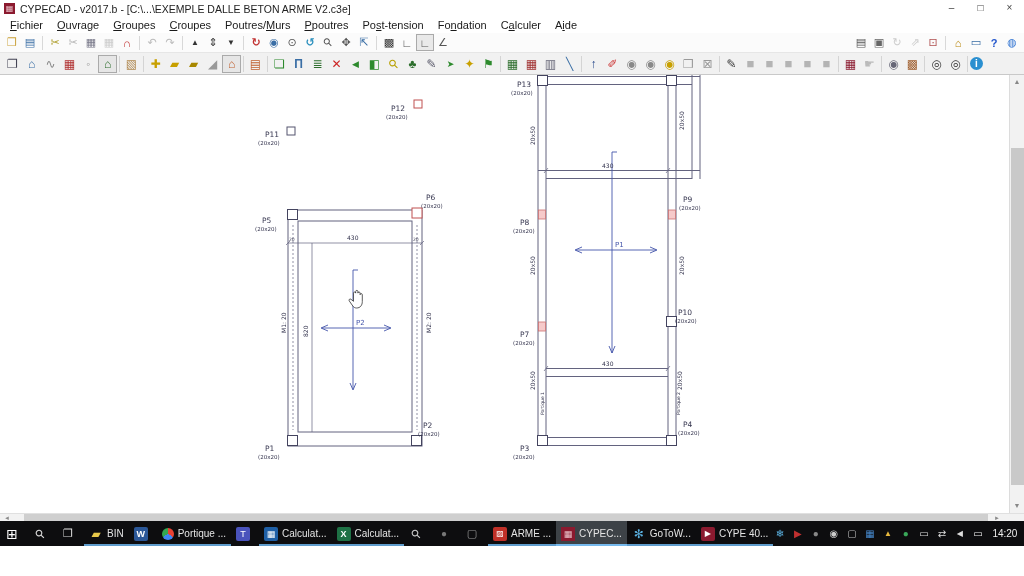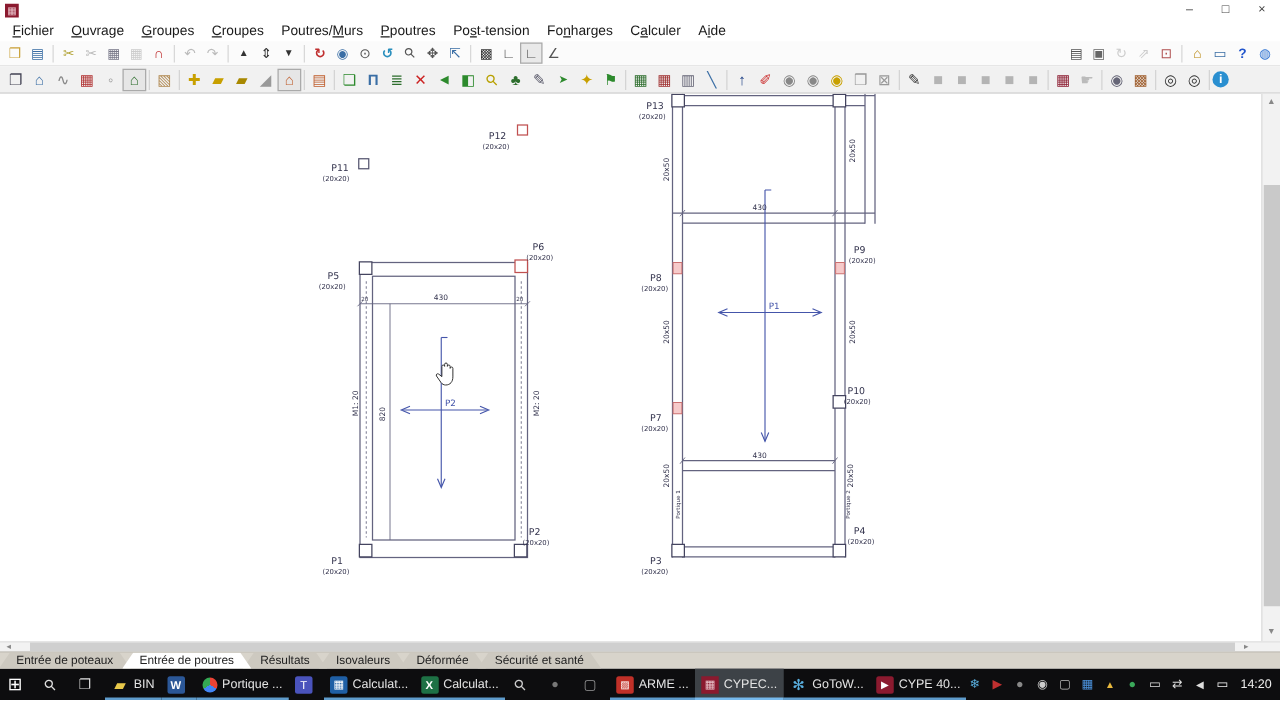--- a/index.html
+++ b/index.html
@@ -61,20 +61,21 @@
   .tray-ico { width:13px; height:14px; display:flex; align-items:center; justify-content:center; font-size:10px; }
   .clock { font-size:10px; color:#eee; padding:0 8px 0 4px; }
 </style>
 </head>
 <body>
 
 <div id="screen">
 
   <div class="titlebar">
     <span class="app-icon">▦</span>
+    <span class="title-text">CYPECAD - v2017.b - [C:\...\EXEMPLE DALLE BETON ARME V2.c3e]</span>
     <span class="win-controls">
       <span class="win-btn">–</span>
       <span class="win-btn">□</span>
       <span class="win-btn">×</span>
     </span>
   </div>
 
   <div class="menubar">
 
       <span class="menu-item"><span></span><span class="u">F</span><span>ichier</span></span>
@@ -84,21 +85,21 @@
       <span class="menu-item"><span></span><span class="u">G</span><span>roupes</span></span>
 
       <span class="menu-item"><span></span><span class="u">C</span><span>roupes</span></span>
 
       <span class="menu-item"><span>Poutres/</span><span class="u">M</span><span>urs</span></span>
 
       <span class="menu-item"><span></span><span class="u">P</span><span>poutres</span></span>
 
       <span class="menu-item"><span>Po</span><span class="u">s</span><span>t-tension</span></span>
 
-      <span class="menu-item"><span>Fo</span><span class="u">n</span><span>harges</span></span>
+      <span class="menu-item"><span>Fo</span><span class="u">n</span><span>dation</span></span>
 
       <span class="menu-item"><span>C</span><span class="u">a</span><span>lculer</span></span>
 
       <span class="menu-item"><span>A</span><span class="u">i</span><span>de</span></span>
     </div>
 
   <div class="toolbar1">
 
       <span class="ticon" style="color:#caa23a">❒</span>
 
@@ -429,34 +430,20 @@
       <div class="sb-btn sb-down">▼</div>
     </div>
   </div>
 
   <div class="hscroll">
     <div class="sb-btn" style="left:0">◄</div>
     <div class="hthumb"></div>
     <div class="sb-btn" style="left:990px">►</div>
   </div>
 
-  <div class="tabsrow">
-
-      <div class="tab">Entrée de poteaux</div>
-
-      <div class="tab active">Entrée de poutres</div>
-
-      <div class="tab">Résultats</div>
-
-      <div class="tab">Isovaleurs</div>
-
-      <div class="tab">Déformée</div>
-
-      <div class="tab">Sécurité et santé</div>
-    </div>
 
 
   <div class="taskbar">
     <div style="display:flex">
 
         <div class="tb-item">
           <span class="tb-ico" style="color:#fff;font-size:14px">⊞</span>
           <span class="tb-label"></span>
         </div>
 

